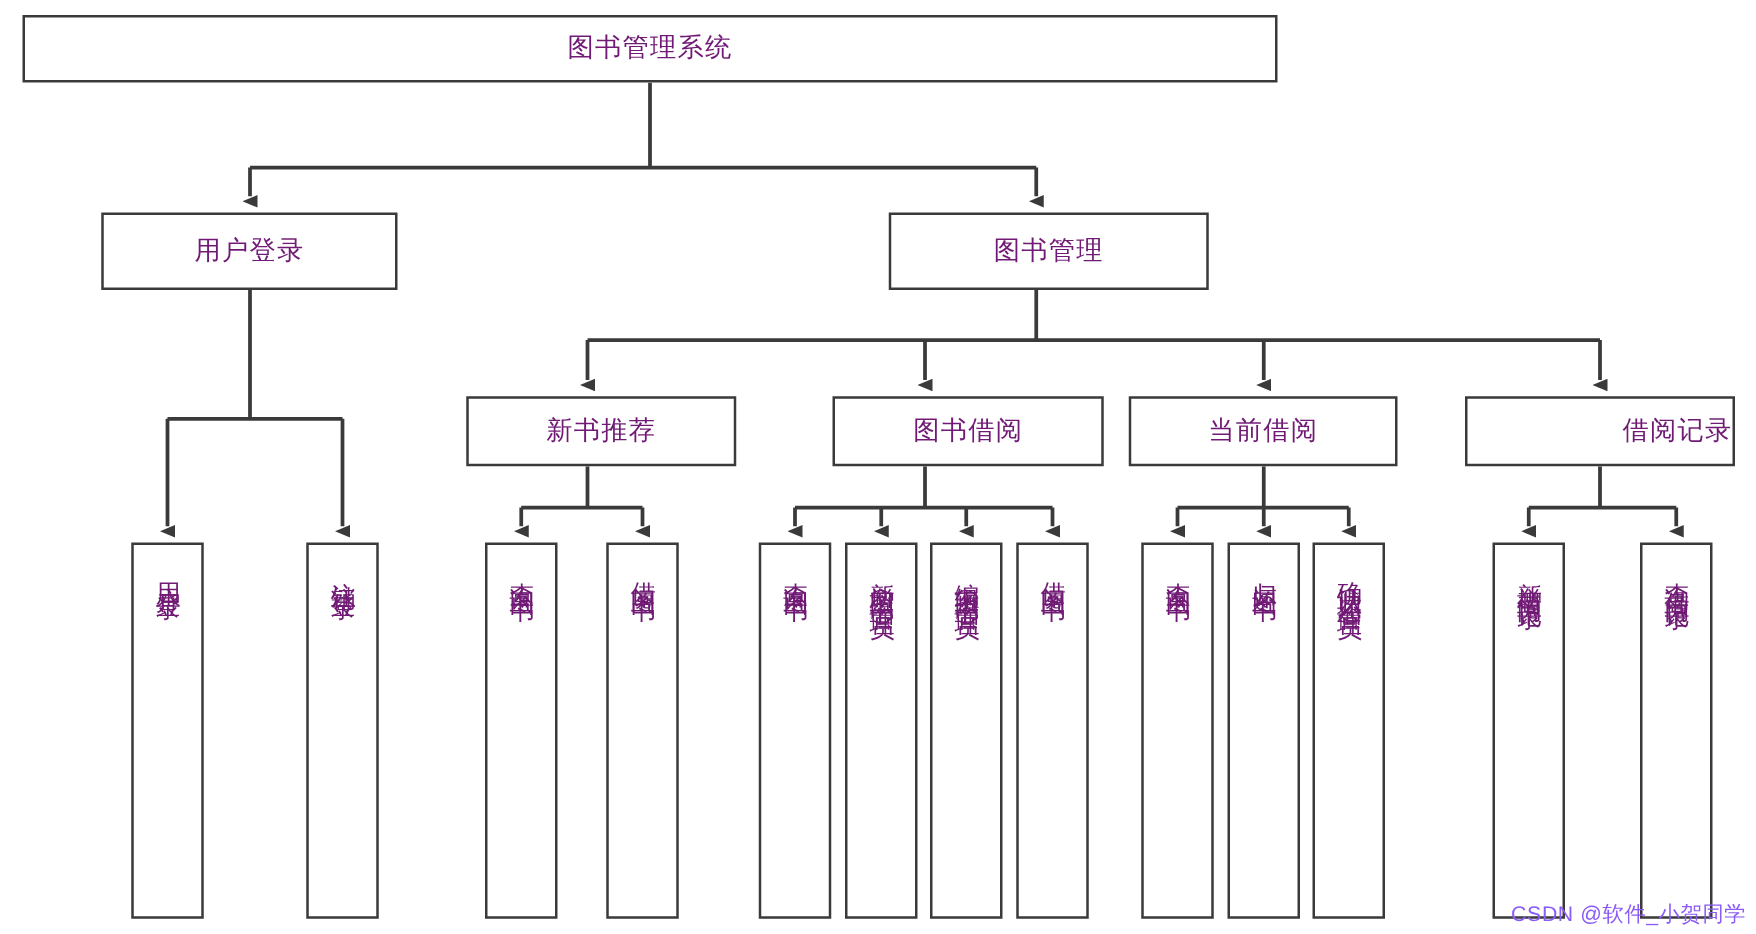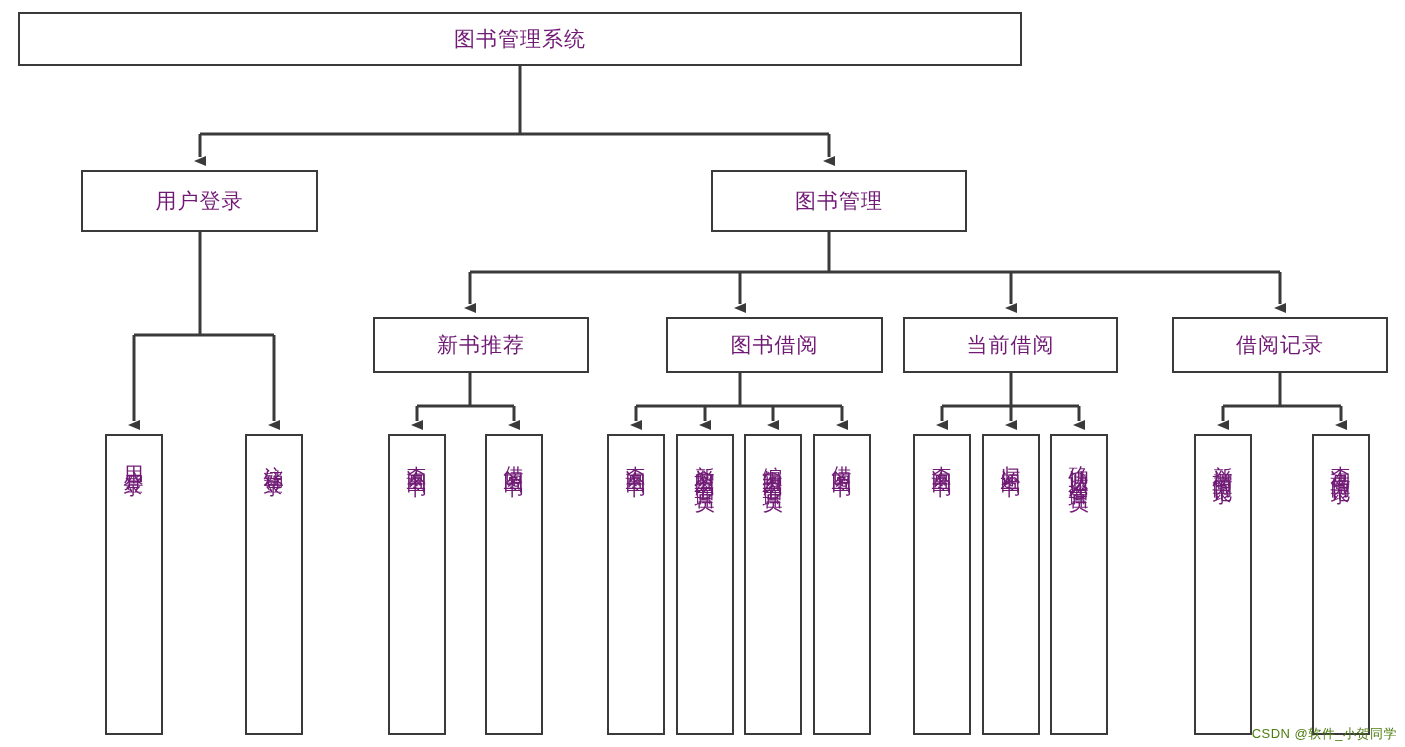--- a/index.html
+++ b/index.html
@@ -50,22 +50,22 @@
     text-orientation: upright;
     font-size: 20px;
     letter-spacing: 4px;
     line-height: 1;
     white-space: nowrap;
   }
   #watermark {
     position: absolute;
     right: 8px;
     bottom: 4px;
-    font-size: 13px;
-    color: #4d7c0f;
+    font-size: 17px;
+    color: #8b5cf6;
     letter-spacing: 0.5px;
     white-space: nowrap;
     pointer-events: none;
     text-align: right;
   }
 </style>
 </head>
 <body>
 
 <div id="canvas">
@@ -125,21 +125,21 @@
       </div>
       <div class="node" style="left: 362px; top: 317px; width: 216px; height: 56px; margin-left: 11px;">
         <span class="node-label">新书推荐</span>
       </div>
       <div class="node" style="left: 666px; top: 317px; width: 217px; height: 56px;">
         <span class="node-label">图书借阅</span>
       </div>
       <div class="node" style="left: 903px; top: 317px; width: 215px; height: 56px;">
         <span class="node-label">当前借阅</span>
       </div>
-      <div class="node" style="left: 1172px; top: 317px; width: 216px; height: 56px;">
+      <div class="node" style="left: 1172px; top: 317px; width: 216px; height: 56px; justify-content: flex-end;">
         <span class="node-label">借阅记录</span>
       </div>
       <div class="node leaf" style="left: 105px; top: 434px; width: 58px; height: 301px;">
         <span class="node-label">用户登录</span>
       </div>
       <div class="node leaf" style="left: 245px; top: 434px; width: 58px; height: 301px;">
         <span class="node-label">注销登录</span>
       </div>
       <div class="node leaf" style="left: 388px; top: 434px; width: 58px; height: 301px;">
         <span class="node-label">查询图书</span>

